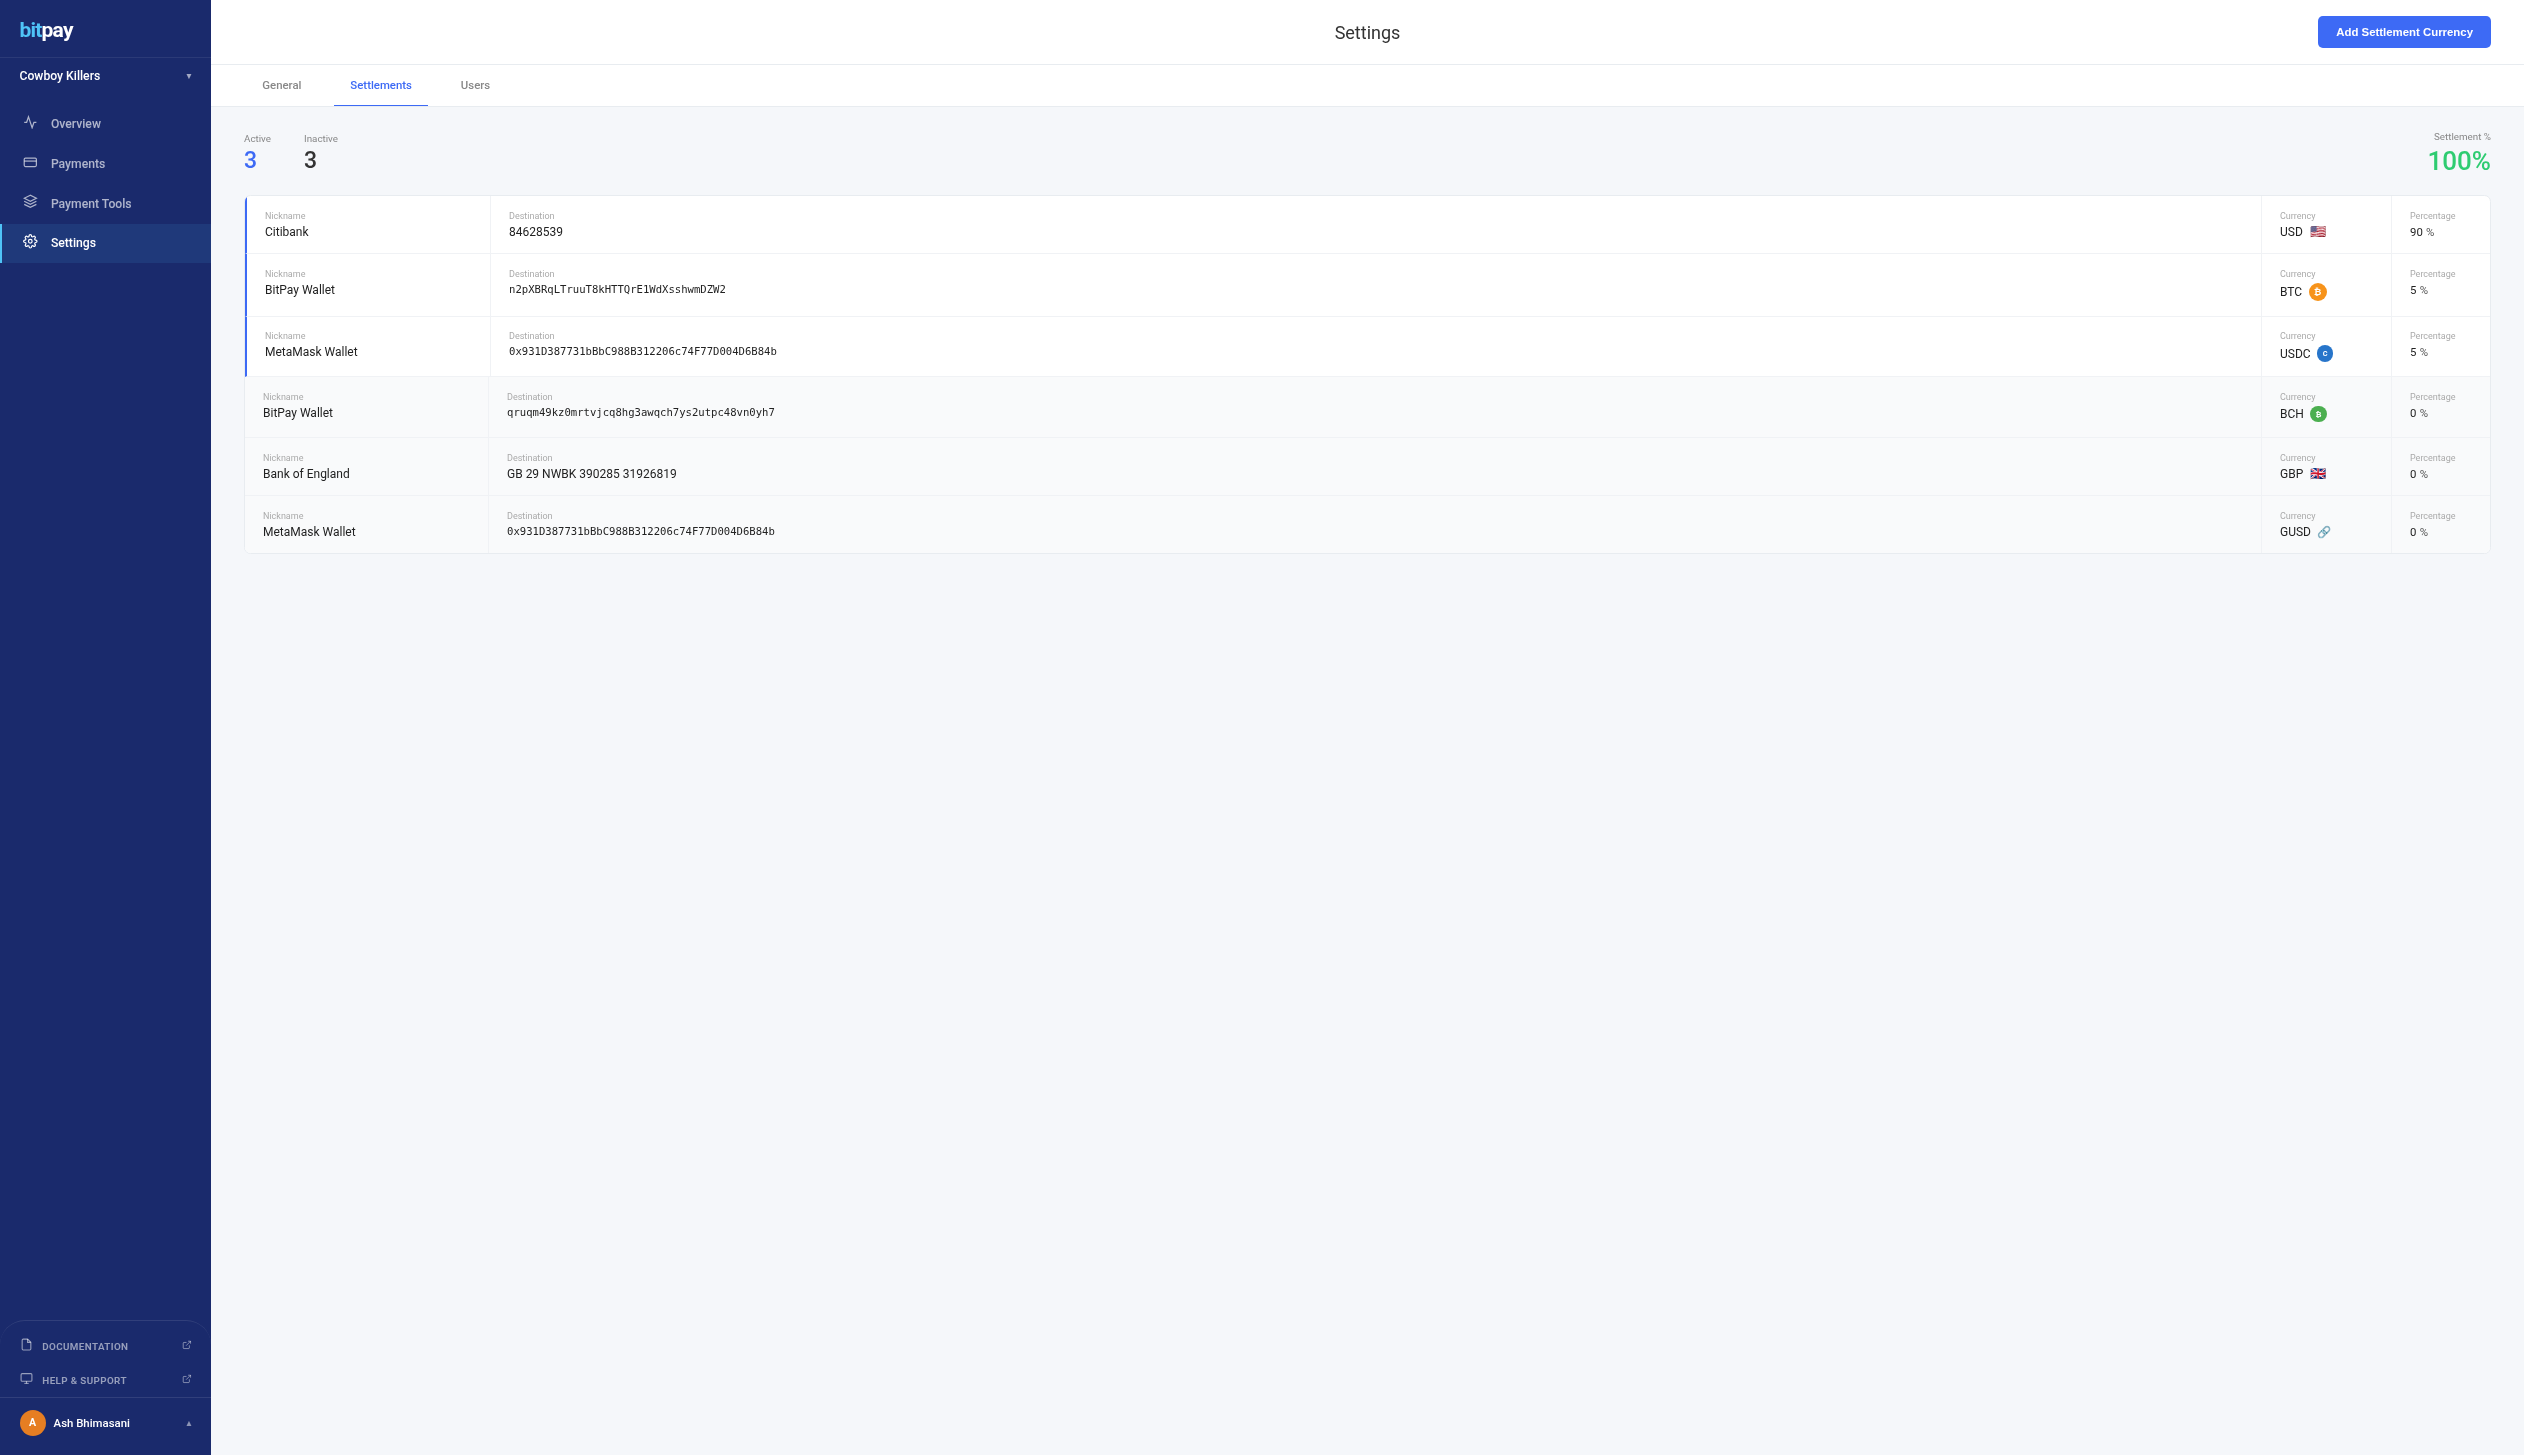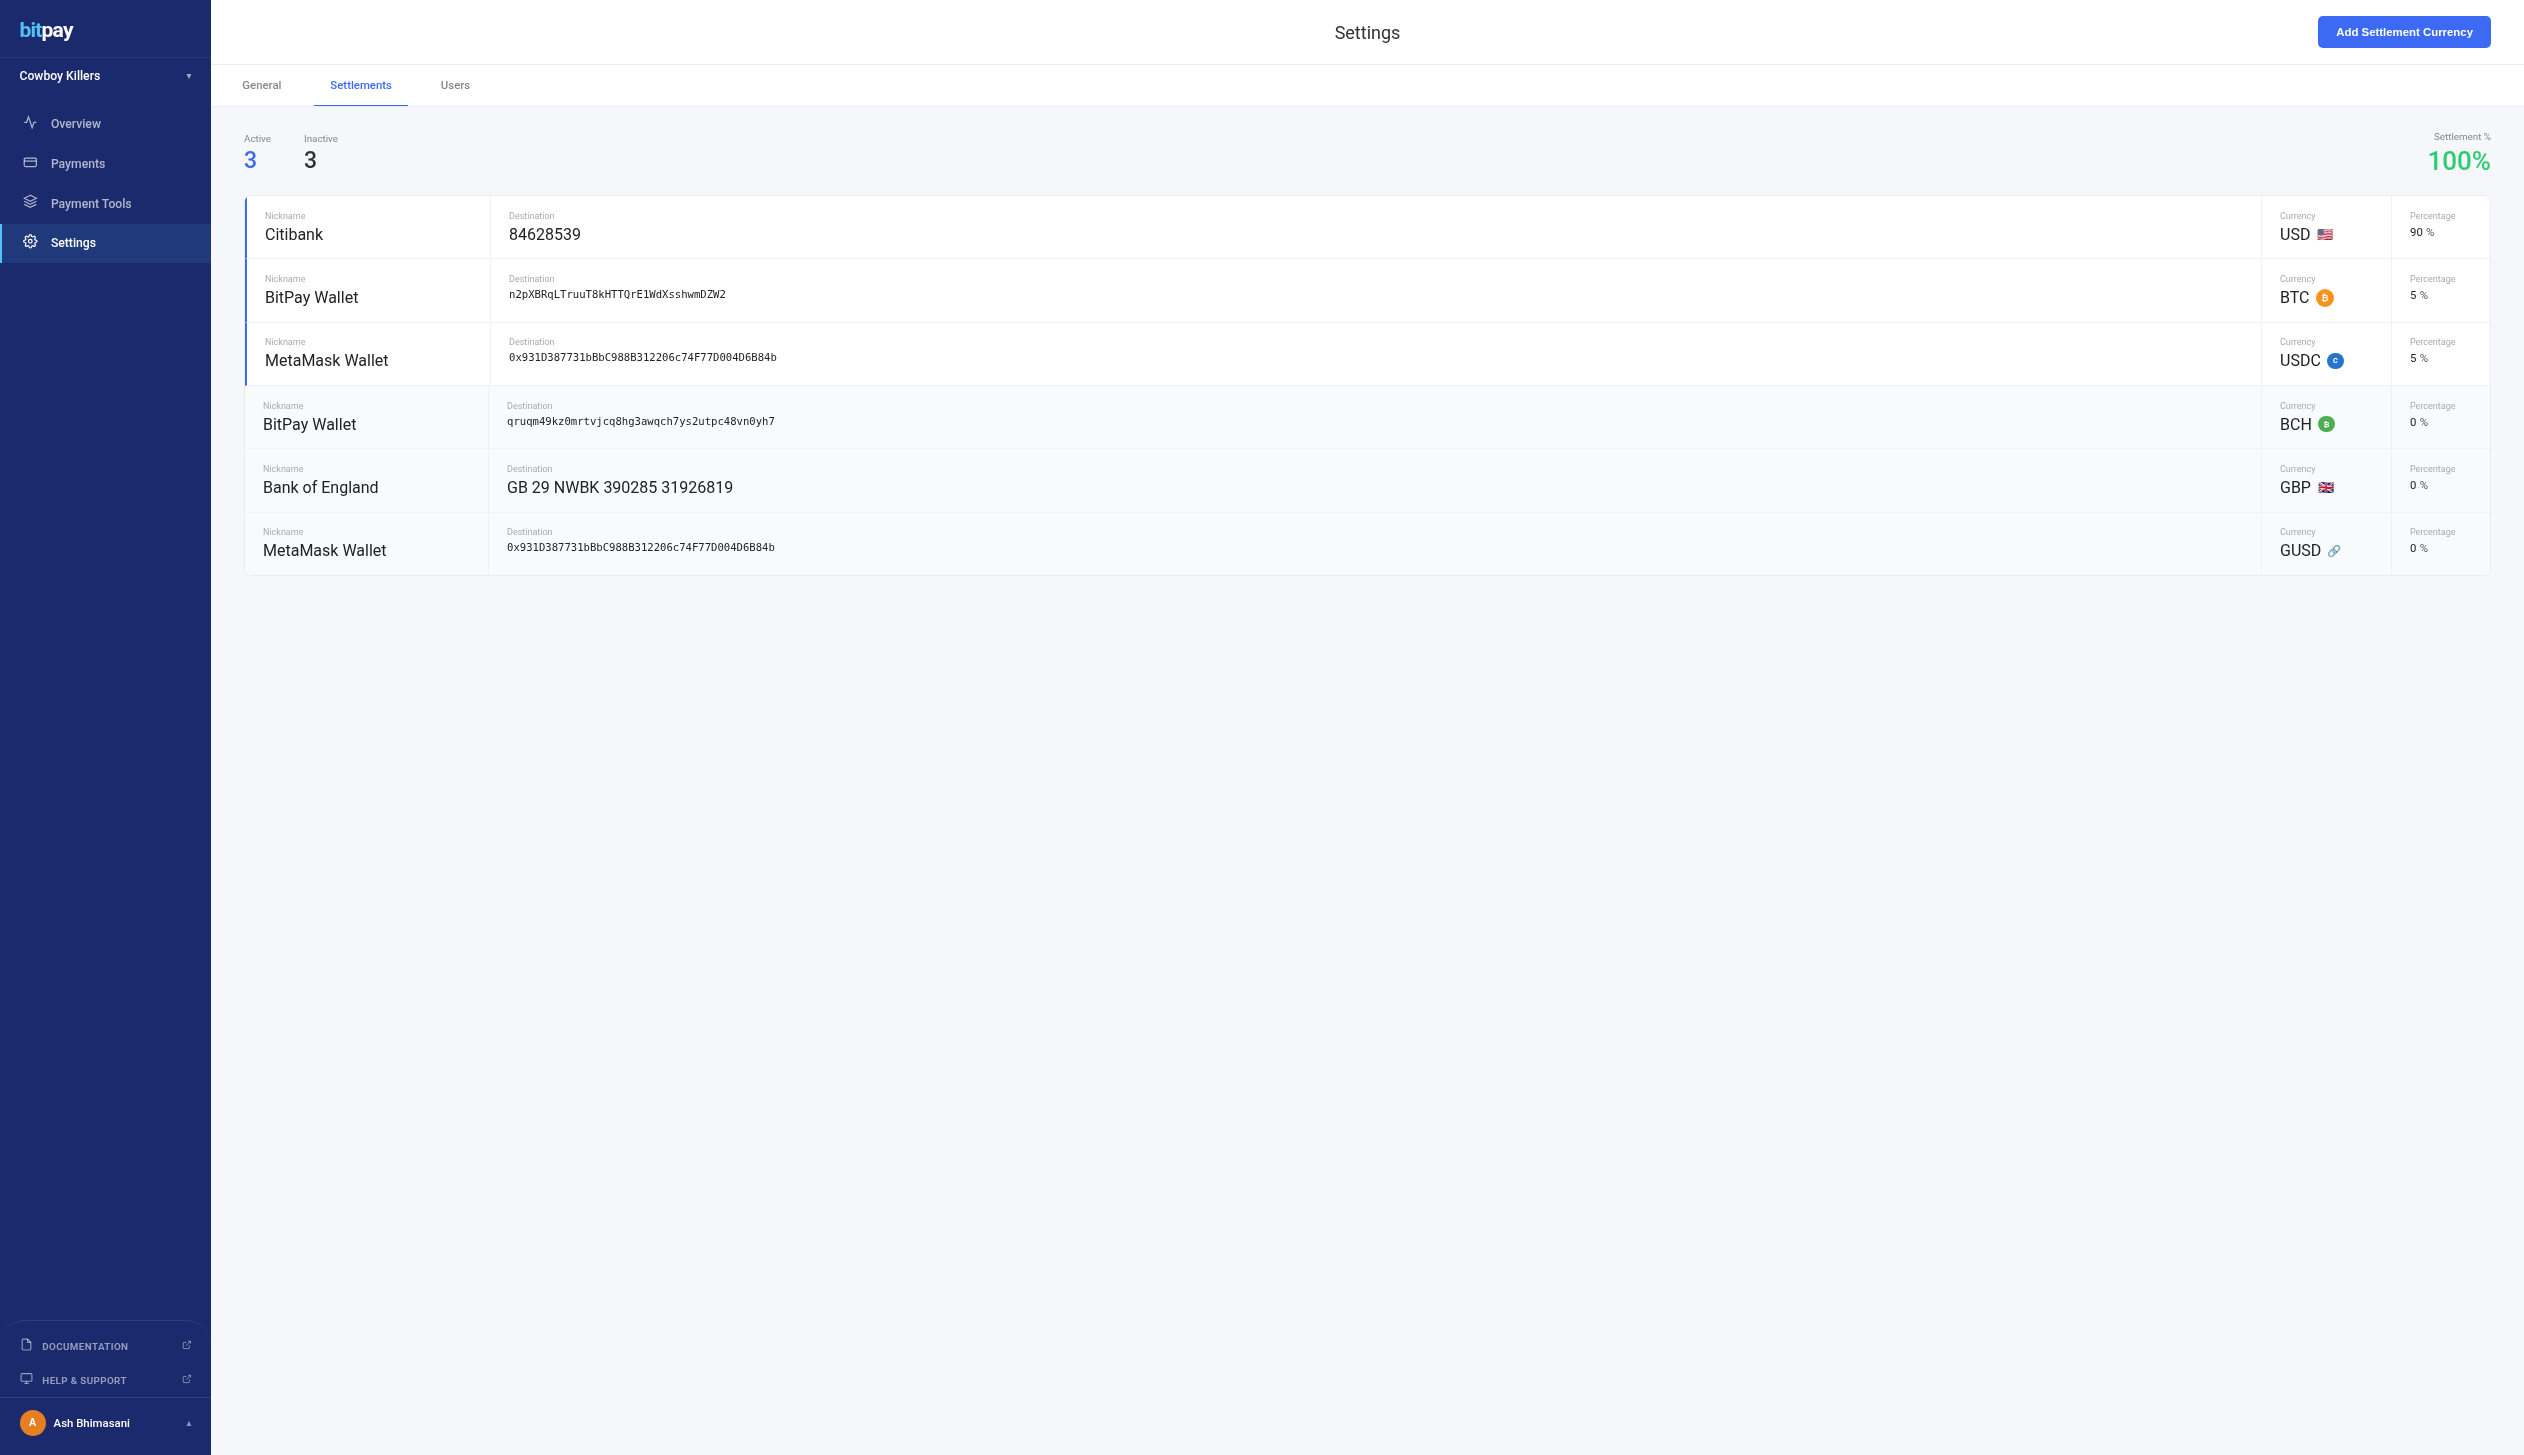--- a/index.html
+++ b/index.html
@@ -116,21 +116,21 @@
       font-size: 11.4px;
       font-weight: 600;
       cursor: pointer;
       white-space: nowrap;
     }
 
     
     .tabs {
       background: white;
       display: flex;
-      padding: 0 15px;
+      padding: 0 35px;
       border-bottom: 0.8px solid #e8ecf0;
       flex-shrink: 0;
     }
     .tab {
       padding: 13px 16.3px;
       font-size: 11.4px;
       color: #888;
       cursor: pointer;
       border-bottom: 1.6px solid transparent;
       margin-right: 16.3px;
@@ -197,21 +197,21 @@
       padding: 14.6px 18px;
     }
 
     .field-label {
       font-size: 9px;
       color: #aaa;
       margin-bottom: 4.1px;
       text-transform: none;
     }
     .field-value {
-      font-size: 16px;
+      font-size: 12px;
       color: #222;
       font-weight: 400;
     }
     .field-value.monospace {
       font-family: monospace;
       font-size: 10.6px;
       word-break: break-all;
     }
 
     .currency-row {

